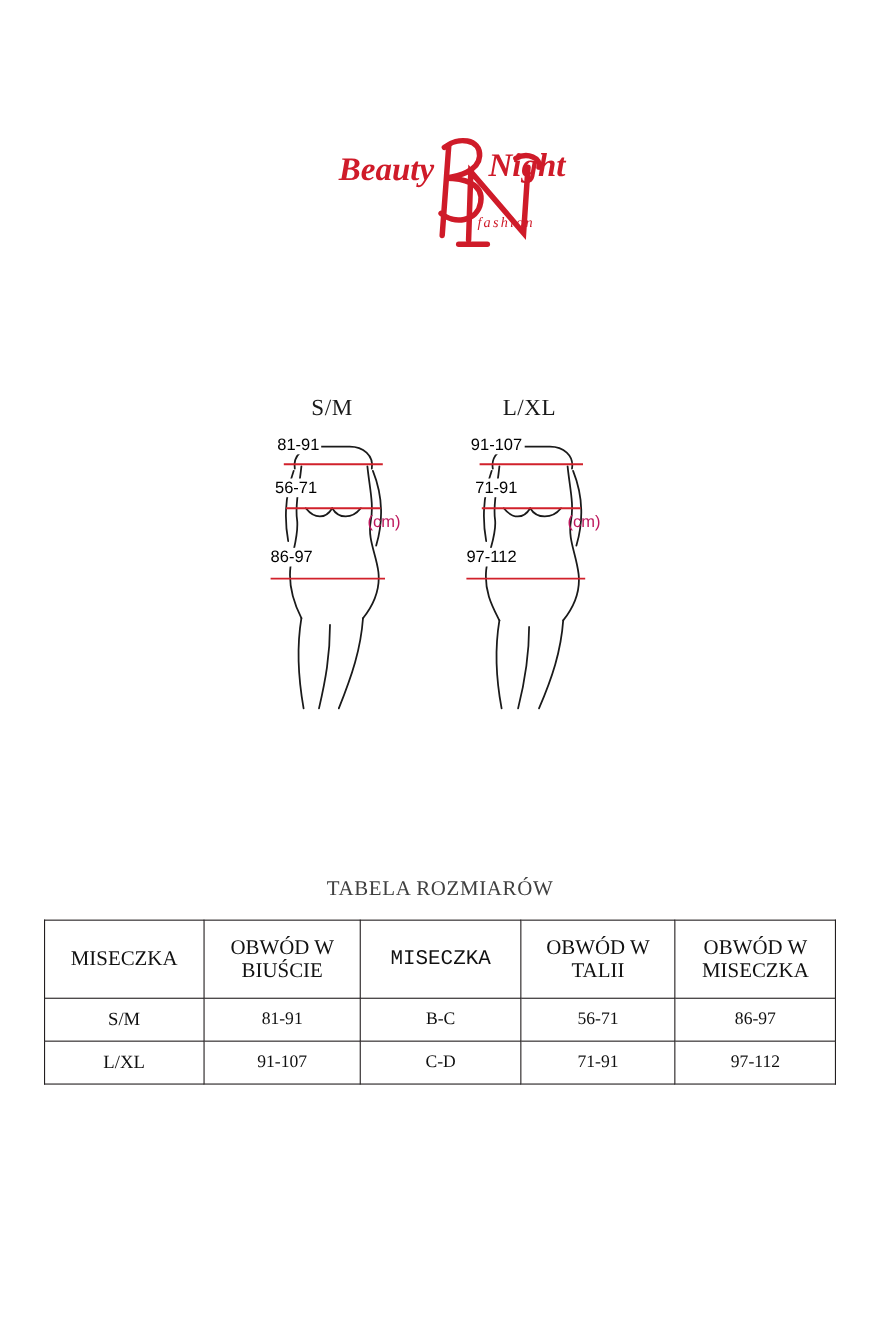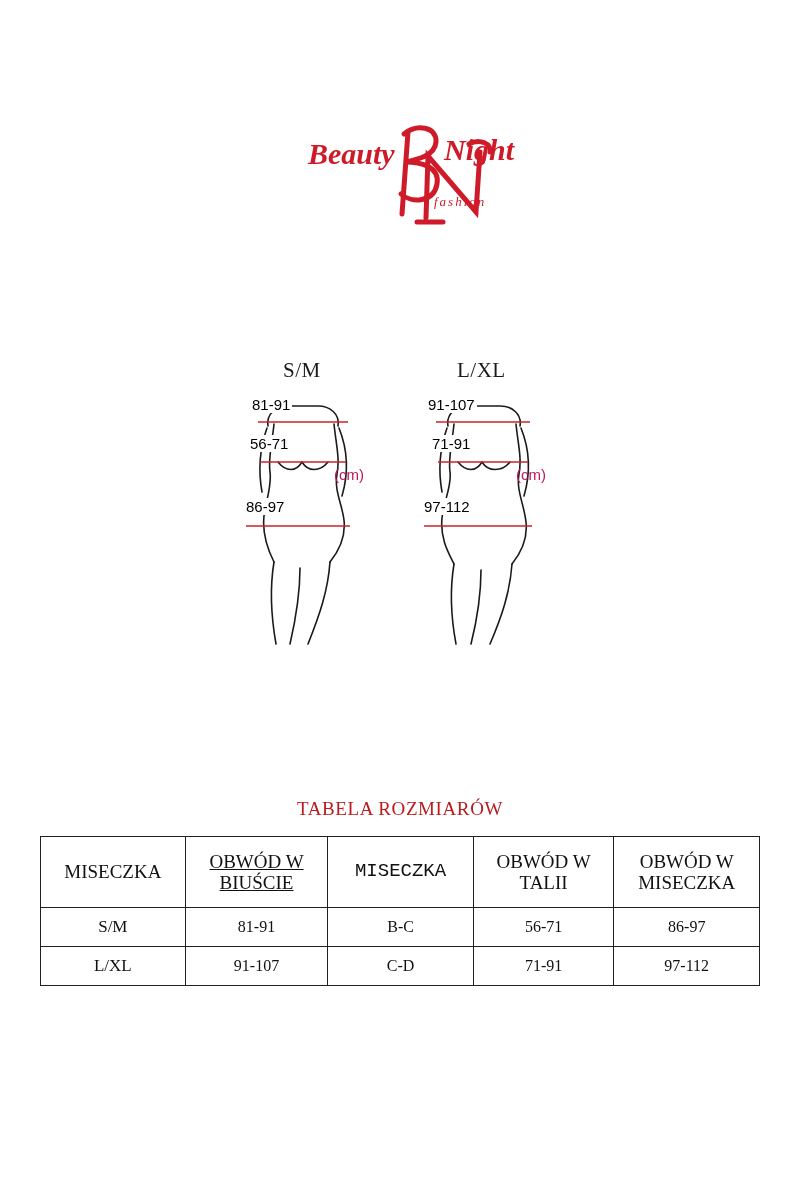--- a/index.html
+++ b/index.html
@@ -72,21 +72,21 @@
   
   .table-title {
     position: absolute;
     top: 798px;
     left: 0;
     width: 800px;
     text-align: center;
     font-family: "Liberation Serif", serif;
     font-size: 19px;
     letter-spacing: 0.6px;
-    color: #b91c1c;
+    color: #404040;
   }
   table.size-table {
     position: absolute;
     top: 836px;
     left: 40px;
     width: 720px;
     border-collapse: collapse;
     font-family: "Liberation Serif", serif;
   }
   table.size-table th,
@@ -105,21 +105,21 @@
   }
   table.size-table td {
     font-size: 16px;
     padding: 8px 4px;
     height: 22px;
     vertical-align: middle;
   }
   table.size-table td.size-cell { font-size: 17px; }
 
   .col-1 { width: 143px; }
-  .col-2 { width: 145px; text-decoration: underline; }
+  .col-2 { width: 145px; }
   .col-3 { width: 145px; font-family: Liberation Mono, monospace; }
   .col-4 { width: 143px; }
   .col-5 { width: 144px; }
 </style>
 </head>
 <body>
 
 <div class="logo-wrap">
   <svg class="logo-svg" width="260" height="115" viewBox="0 0 260 115">
 

